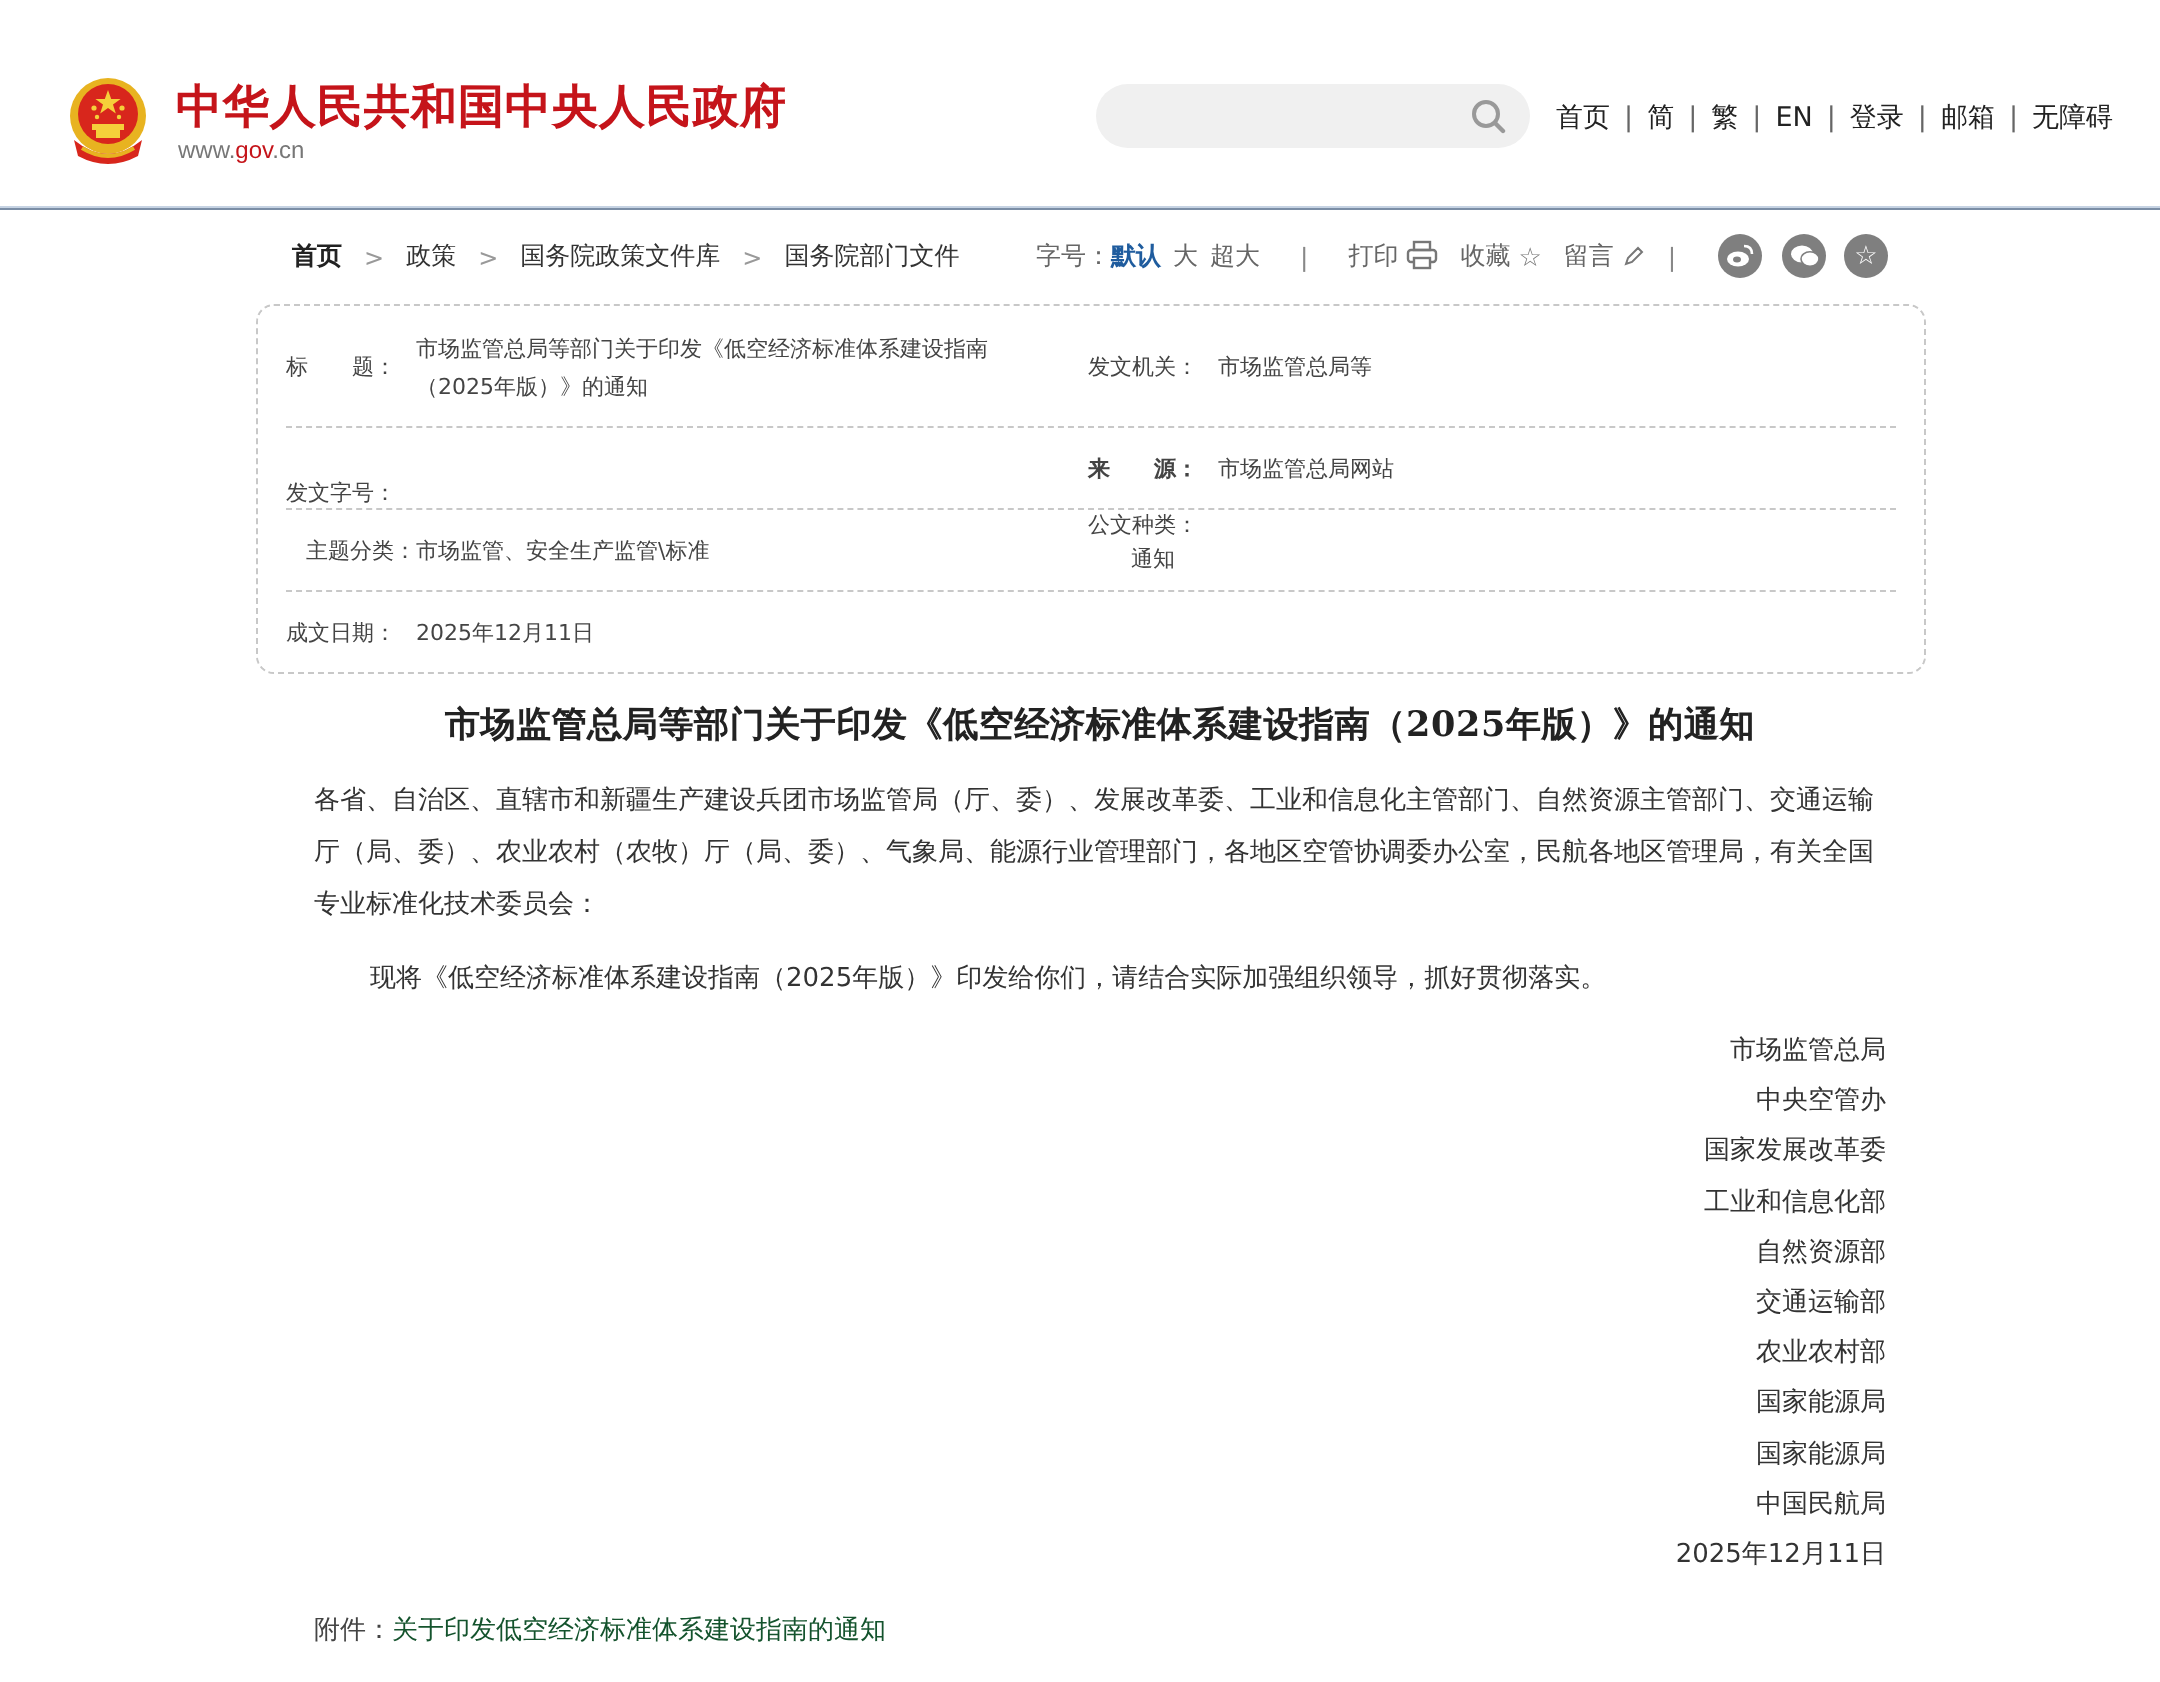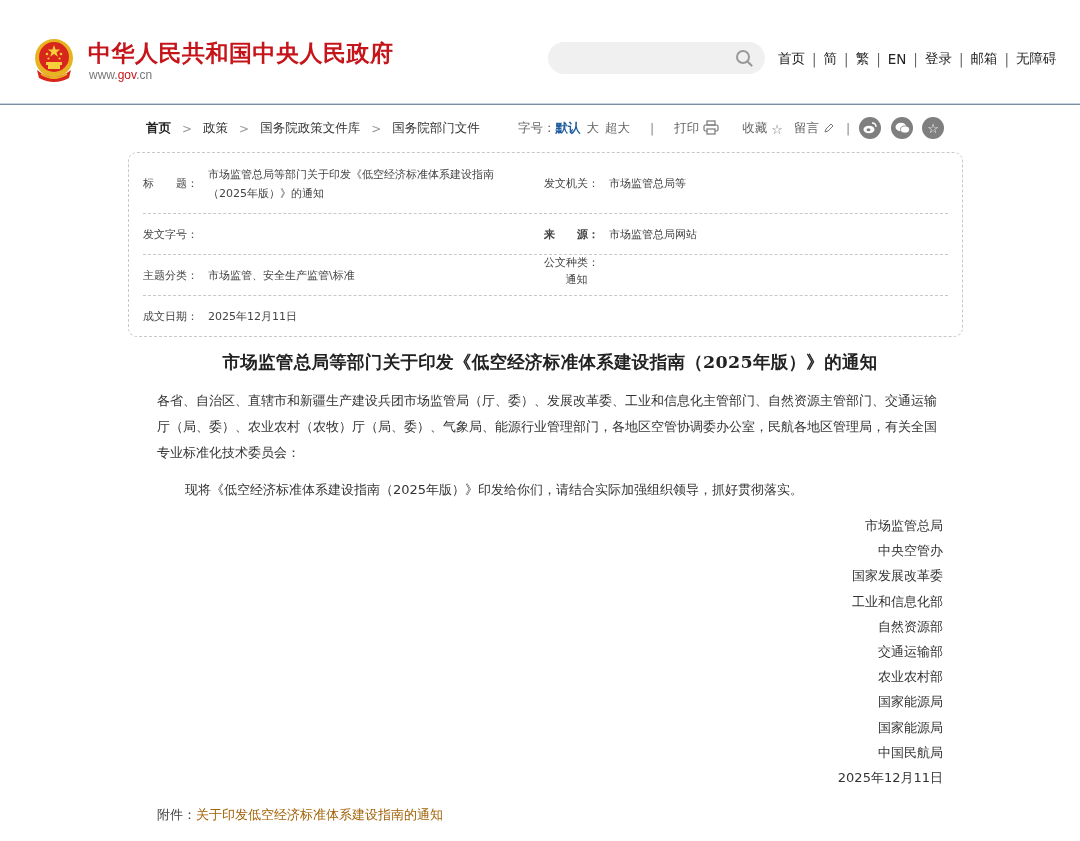--- a/index.html
+++ b/index.html
@@ -40,21 +40,21 @@
   .info-row { position: absolute; left: 14px; width: 805px; border-bottom: 1px dashed #c8c8c8; }
   .info-cell { position: absolute; font-size: 11px; color: #444; display: flex; align-items: center; }
   .info-label { color: #444; white-space: nowrap; }
   .info-value { color: #444; line-height: 19px; }
 
   
   .article-title { position: absolute; left: 0; width: 1100px; top: 350px; text-align: center; font-family: "DejaVu Serif", "Liberation Serif", serif; font-size: 17.5px; font-weight: bold; color: #222; letter-spacing: 0.3px; white-space: nowrap; }
   .para { position: absolute; left: 157px; width: 790px; font-size: 13px; color: #333; line-height: 26px; }
   .signoff { position: absolute; right: 137px; top: 513px; text-align: right; font-size: 13px; color: #333; line-height: 25.2px; }
   .attachment { position: absolute; left: 157px; top: 806px; font-size: 13px; color: #444; }
-  .attachment a { color: #a16207; text-decoration: none; }
+  .attachment a { color: #14532d; text-decoration: none; }
 </style>
 </head>
 <body>
 
 <div class="header">
   <svg class="emblem" viewBox="0 0 42 45">
     <circle cx="21" cy="20" r="19" fill="#e8b320"></circle>
     <circle cx="21" cy="19" r="15" fill="#d8261c"></circle>
     <polygon points="21,7 22.6,11.5 27.3,11.5 23.5,14.2 24.9,18.7 21,16 17.1,18.7 18.5,14.2 14.7,11.5 19.4,11.5" fill="#f5d03a"></polygon>
     <circle cx="14" cy="16" r="1.3" fill="#f5d03a"></circle>
@@ -112,21 +112,21 @@
   <span class="gap">超大</span>
   <span class="pipe">|</span>
   <span style="display:flex;">
     <span>打印</span>
     <svg class="tool-icon" width="16" height="15" viewBox="0 0 16 15">
       <rect x="4" y="1" width="8" height="4" fill="none" stroke="#777" stroke-width="1.2"></rect>
       <rect x="1" y="5" width="14" height="6" rx="1.5" fill="none" stroke="#777" stroke-width="1.2"></rect>
       <rect x="4" y="9" width="8" height="5" fill="#fff" stroke="#777" stroke-width="1.2"></rect>
     </svg>
   </span>
-  <span style="display:flex;align-items:flex-end;margin-left:23px;">
+  <span style="display:flex;align-items:flex-end;margin-left:11px;">
     <span>收藏</span>
     <span class="tool-icon" style="font-size:13px;color:#777;">☆</span>
   </span>
   <span style="display:flex;align-items:center;margin-left:11px;">
     <span>留言</span>
     <svg class="tool-icon" width="11" height="11" viewBox="0 0 11 11">
       <path d="M2 9 L3 6 L8 1 L10 3 L5 8 Z" fill="none" stroke="#777" stroke-width="1"></path>
     </svg>
   </span>
   <span class="pipe" style="margin:0 0 0 12px;">|</span>
@@ -154,31 +154,31 @@
     <div class="info-cell" style="left:0;top:0;height:61px;width:400px;">
       <span class="info-label" style="width:65px;">标　　题：</span>
       <span class="info-value" style="width:320px;">市场监管总局等部门关于印发《低空经济标准体系建设指南（2025年版）》的通知</span>
     </div>
     <div class="info-cell" style="left:401px;top:0;height:61px;">
       <span class="info-label" style="width:65px;">发文机关：</span>
       <span class="info-value">市场监管总局等</span>
     </div>
   </div>
   <div class="info-row" style="top:61px;height:41px;">
-    <div class="info-cell" style="left:0;top:0;height:41px;">
+    <div class="info-cell" style="left:0;top:12px;height:41px;">
       <span class="info-label" style="width:65px;">发文字号：</span>
       <span class="info-value"></span>
     </div>
     <div class="info-cell" style="left:401px;top:0;height:41px;">
       <span class="info-label" style="width:65px;font-weight:bold;">来　　源：</span>
       <span class="info-value">市场监管总局网站</span>
     </div>
   </div>
   <div class="info-row" style="top:102px;height:41px;">
-    <div class="info-cell" style="left:0;top:0;height:41px;">
+    <div class="info-cell" style="left:0;top:0;height:41px;text-align:right;">
       <span class="info-label" style="width:65px;">主题分类：</span>
       <span class="info-value">市场监管、安全生产监管\标准</span>
     </div>
     <div class="info-cell" style="left:401px;top:0;height:41px;flex-direction:column;">
       <span class="info-label" style="width:65px;">公文种类：</span>
       <span class="info-value">通知</span>
     </div>
   </div>
   <div class="info-cell" style="left:14px;top:143px;height:40px;">
     <span class="info-label" style="width:65px;">成文日期：</span>

